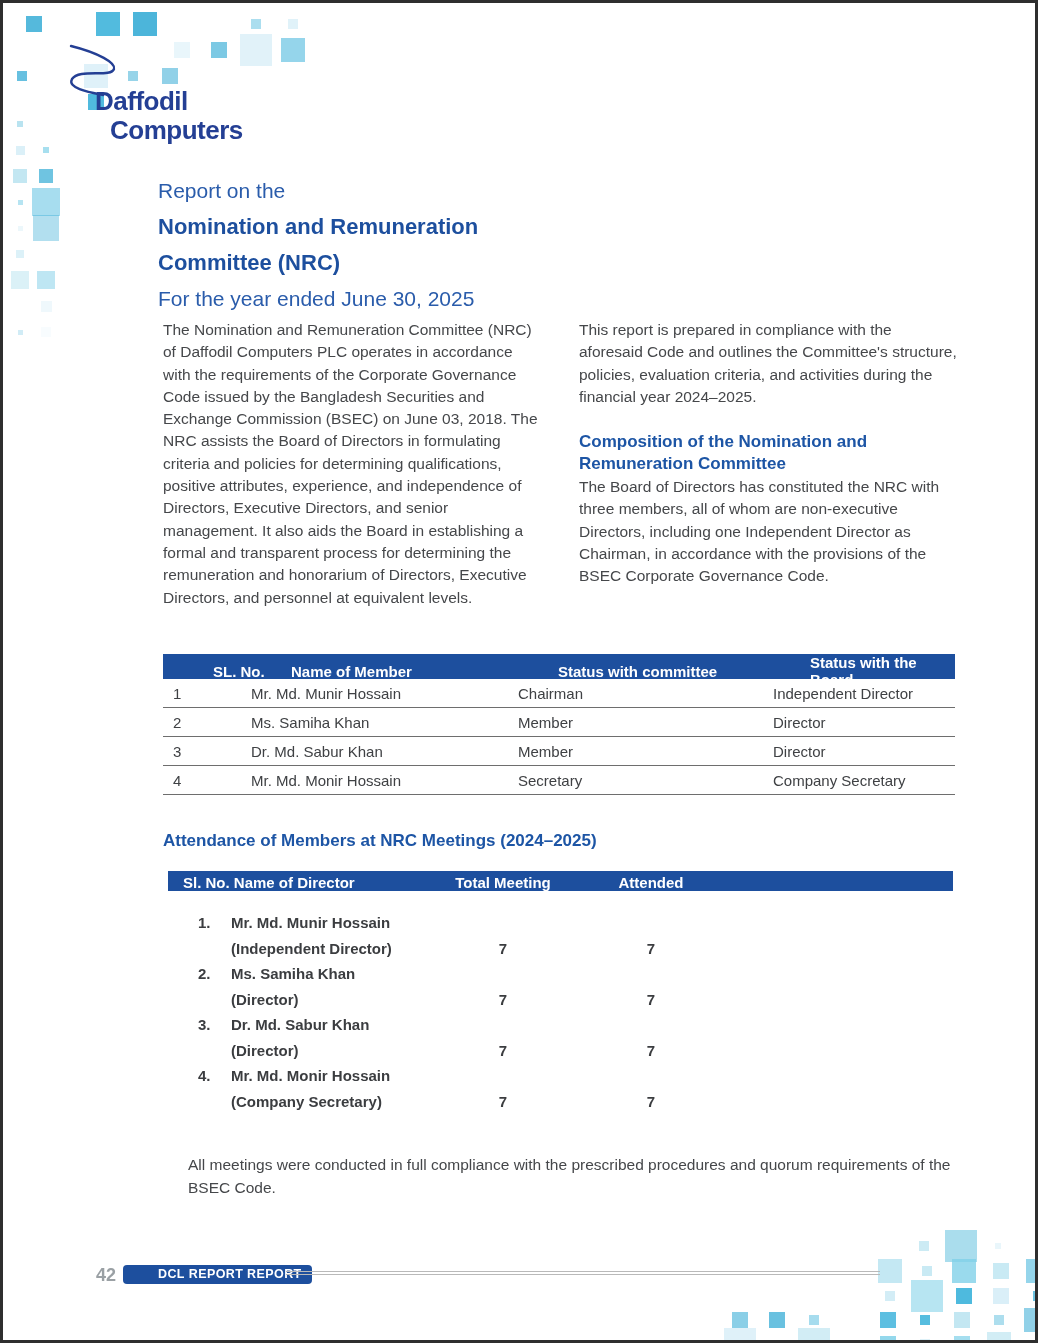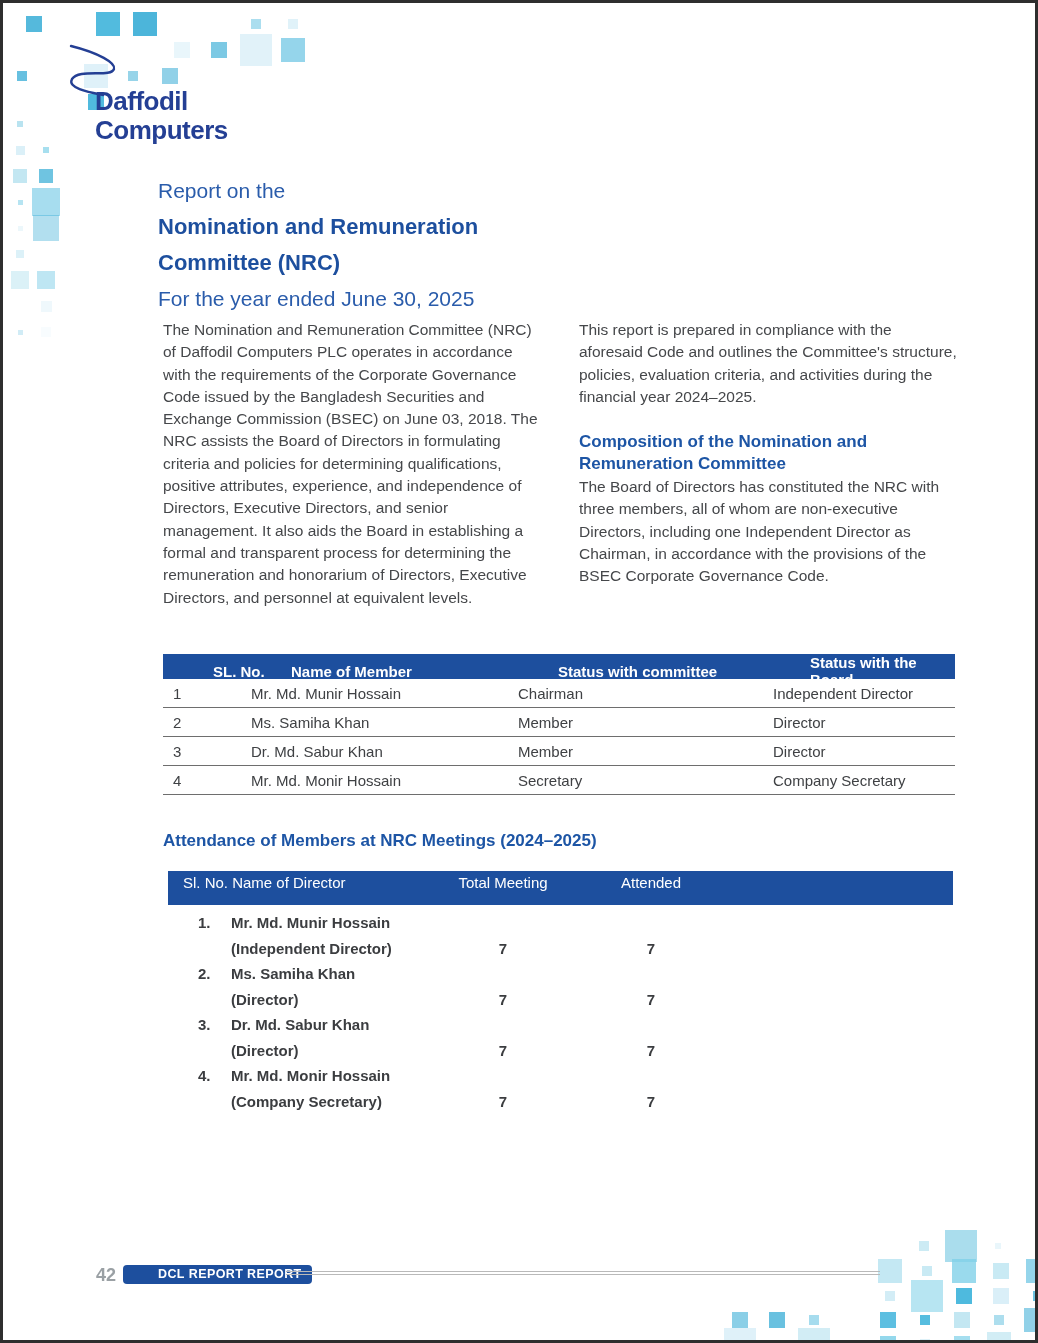--- a/index.html
+++ b/index.html
@@ -11,40 +11,40 @@
     border:3px solid #2e2e2e;
     overflow:hidden;
     font-family:"Liberation Sans", sans-serif;
     -webkit-font-smoothing:antialiased;
   }
   
   .mosaic{position:absolute;inset:0;pointer-events:none;}
   .sq{position:absolute;}
   
   .brand{position:absolute;left:92px;top:84px;color:#243f94;font-weight:800;font-size:26px;line-height:29px;letter-spacing:-0.5px;}
-  .brand .l2{}
+  .brand .l2{margin-left:15px;}
   .squiggle{position:absolute;left:58px;top:36px;}
   
   .titleblock{position:absolute;left:155px;top:170px;}
   .t-reg{font-size:21px;font-weight:500;color:#2a5cab;line-height:36px;}
   .t-bold{font-size:22px;font-weight:700;color:#1d4f9e;line-height:36px;}
   
   .columns{position:absolute;left:160px;top:316px;width:794px;display:flex;gap:38px;}
   .col{width:378px;font-size:15.5px;line-height:22.3px;color:#45474a;}
   .sec-head{font-size:17px;font-weight:700;color:#1d55a5;line-height:21.5px;margin:23px 0 2px 0;}
   
   .tbl1{position:absolute;left:160px;top:651px;width:792px;font-size:15px;}
   .tbl1-head{display:grid;grid-template-columns:88px 267px 252px auto;align-items:center;height:25px;background:#1d4f9e;color:#fff;font-weight:700;padding-left:40px;}
   .tbl1-head > div:first-child{padding-left:10px;}
   .tbl1-row{display:grid;grid-template-columns:88px 267px 252px auto;align-items:center;height:28px;color:#3f4144;border-bottom:1px solid #6e6e6e;}
   .tbl1-row > div:first-child{padding-left:10px;}
   .tbl1-row > div:last-child{padding-left:3px;}
   
   .att-head{position:absolute;left:160px;top:828px;font-size:17px;font-weight:700;color:#1d55a5;}
-  .tbl2-bar{position:absolute;left:165px;top:868px;width:785px;height:34px;background:#1d4f9e;color:#fff;font-weight:400;font-size:15px;}
+  .tbl2-bar{position:absolute;left:165px;top:868px;width:785px;height:20px;background:#1d4f9e;color:#fff;font-weight:700;font-size:15px;}
   .tbl2-bar span{position:absolute;top:0;line-height:24px;}
   .tbl2-bar .h-label{left:15px;}
   .tbl2-bar .h-total{left:275px;width:120px;text-align:center;}
   .tbl2-bar .h-att{left:423px;width:120px;text-align:center;}
   .tbl2-body{position:absolute;left:165px;top:907px;width:785px;font-size:15px;font-weight:700;color:#3b3d40;}
   .mline{position:relative;height:25.5px;line-height:25.5px;}
   .mline .no{position:absolute;left:30px;}
   .mline .nm{position:absolute;left:63px;}
   .mline .tot{position:absolute;left:275px;width:120px;text-align:center;}
   .mline .att{position:absolute;left:423px;width:120px;text-align:center;}
@@ -218,18 +218,19 @@
       <span class="no">4.</span>
       <span class="nm">Mr. Md. Monir Hossain</span>
     </div>
     <div class="mline">
       <span class="nm">(Company Secretary)</span>
       <span class="tot">7</span>
       <span class="att">7</span>
     </div>
   </div>
 
+  <div class="closing">All meetings were conducted in full compliance with the prescribed procedures and quorum requirements of the BSEC Code.</div>
 
   <div class="pageno">42</div>
   <div class="badge"><b>DCL</b><span> REPORT REPORT</span></div>
   <div class="dline"></div>
 
 </div>
 
 </body></html>

